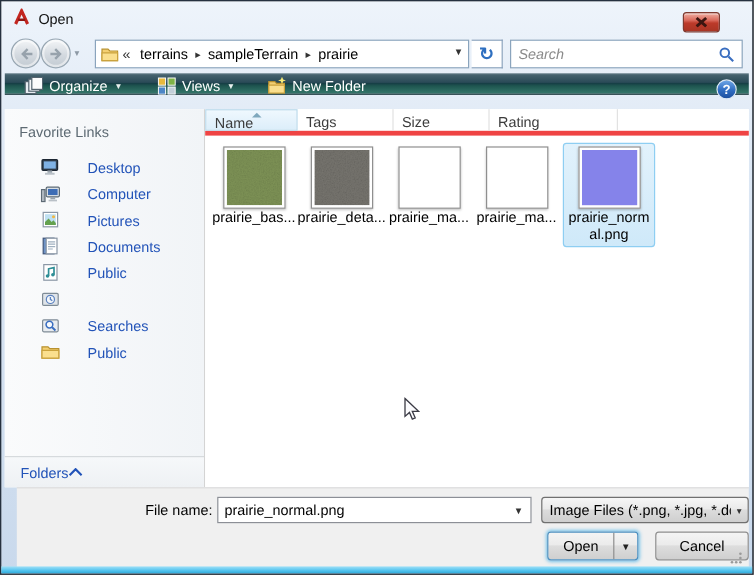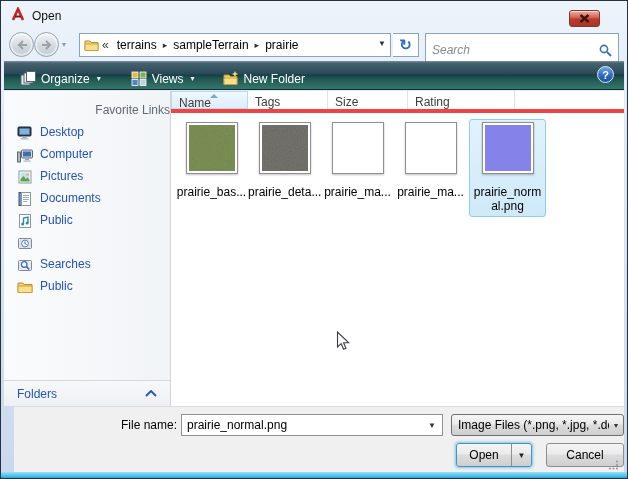--- a/index.html
+++ b/index.html
@@ -38,65 +38,65 @@
   .crumb-overflow { padding:0 3px; color:#333; }
   .bc-dd { position:absolute; right:4px; top:5px; font-size:8px; color:#333; }
   .refresh-btn {
     position:absolute; left:392px; top:1px; width:26px; height:24px;
     background:#fff; border:1px solid #8aa4bd; border-left:none;
     display:flex; align-items:center; justify-content:center;
     color:#2e6fc0; font-size:15px; font-weight:bold;
   }
   .searchbox {
     position:absolute; left:424px; top:1px; width:194px; height:24px;
-    background:#fff; border:1px solid #8aa4bd; display:flex; align-items:center; padding:16px 6px;
+    background:#fff; border:1px solid #8aa4bd; display:flex; align-items:center; padding:6px 6px;
   }
   .search-ph { flex:1; color:#8a8a8a; font-style:italic; }
   
   .toolbar {
-    position:absolute; top:60px; left:3px; right:3px; height:29px;
+    position:absolute; top:60px; left:3px; right:3px; height:18px;
     background:linear-gradient(180deg,#7b919c 0%,#45626e 8%,#2a4a57 45%,#173f46 50%,#1e554f 62%,#35776b 100%);
-    border-bottom:1px solid #0e2c31; display:flex; align-items:flex-end; color:#fff;
+    border-bottom:1px solid #0e2c31; display:flex; align-items:flex-start; color:#fff;
   }
   .tb-btn { display:flex; align-items:center; gap:5px; padding:3px 8px; border-radius:3px; }
   .tb-btn .dd { font-size:8px; color:#e8f0ee; margin-left:2px; }
   .tb-organize { margin-left:8px; } .tb-views { margin-left:14px; } .tb-newfolder { margin-left:12px; }
   .help-btn {
     position:absolute; right:10px; top:5px; width:17px; height:17px; border-radius:50%;
     background:linear-gradient(180deg,#6ea6e6 0%,#2f6cc2 55%,#1d4f9e 100%);
     border:1px solid #dce8f5; color:#fff; font-weight:bold; font-size:11px;
     display:flex; align-items:center; justify-content:center;
   }
   
   .content { position:absolute; top:90px; left:3px; right:3px; height:315px; display:flex; background:#fff; }
   .sidebar { width:167px; background:linear-gradient(90deg,#fafbfc,#f1f4f7); border-right:1px solid #d4d4d4; position:relative; }
-  .fav-label { padding:12px 0 8px 12px; color:#5d6a73;text-align:right; }
-  .side-item { display:flex; align-items:flex-start; gap:7px; height:22px; padding-left:13px; color:#2253b8; cursor:default; }
+  .fav-label { padding:12px 0 8px 12px; color:#5d6a73; }
+  .side-item { display:flex; align-items:flex-end; gap:23px; height:22px; padding-left:30px; color:#2253b8; cursor:default; }
   .folders-bar {
     position:absolute; left:0; right:0; bottom:0; height:26px; border-top:1px solid #d6dadd;
-    display:flex; align-items:center; justify-content:space-between; padding:1px 13px; color:#2253b8;
+    display:flex; align-items:center; padding:1px 13px; color:#2253b8;
     background:linear-gradient(180deg,#f6f8fa,#eef1f4);
   }
   .filepane { flex:1; position:relative; background:#fff; }
   .col-headers { display:flex; height:22px; border-bottom:4px solid #ef4444; }
   .col { border-right:1px solid #e2e2e2; padding:4px 0 0 7px; color:#3c3c3c; position:relative; white-space:nowrap; overflow:hidden; }
   .col-name { width:77px; background:linear-gradient(180deg,#eff8fe,#dceefa); border:1px solid #b9d9ec; }
   .col-date { width:81px; } .col-tags { width:80px; } .col-size { width:80px; } .col-rating { width:107px; }
   .col-fill { flex:1; border-right:none; }
   .sort-arrow {
     position:absolute; top:2px; left:38px; width:0; height:0;
     border-left:4px solid transparent; border-right:4px solid transparent; border-bottom:4px solid #7fa8bd;
   }
   .tiles { display:flex; padding:6px 0 0 4px; align-items:flex-start; }
   .tile { width:73px; text-align:center; padding-top:3px; }
   .thumb-frame { width:52px; height:52px; margin:0 auto; background:#fff; border:1px solid #8f8f8f; box-shadow:0 1px 2px rgba(0,0,0,.25); padding:2px; }
   .thumb-img { width:46px; height:46px; display:block; }
   .thumb-white { background:#fff; }
   .thumb-purple { background:#8583ea; }
-  .tile-label { margin-top:11px; white-space:nowrap; overflow:hidden; color:#000; }
+  .tile-label { margin-top:0; white-space:nowrap; overflow:hidden; color:#000; }
   .tile-selected {
     width:77px; background:linear-gradient(180deg,#e2f2fc,#cfe9f9);
     border:1px solid #8ecef2; border-radius:3px; padding:2px 2px 3px 2px; margin-left:2px;
   }
   .tile-selected .tile-label { white-space:normal; word-break:break-all; line-height:14px; }
   .cursor { position:absolute; left:165px; top:240px; }
   
   .footer { position:absolute; top:405px; left:13px; right:3px; height:67px; background:#f0f0f0; border-top:1px solid #dcdcdc; }
   .fn-label { position:absolute; left:60px; top:11px; width:103px; text-align:right; color:#000; }
   .fn-input {

